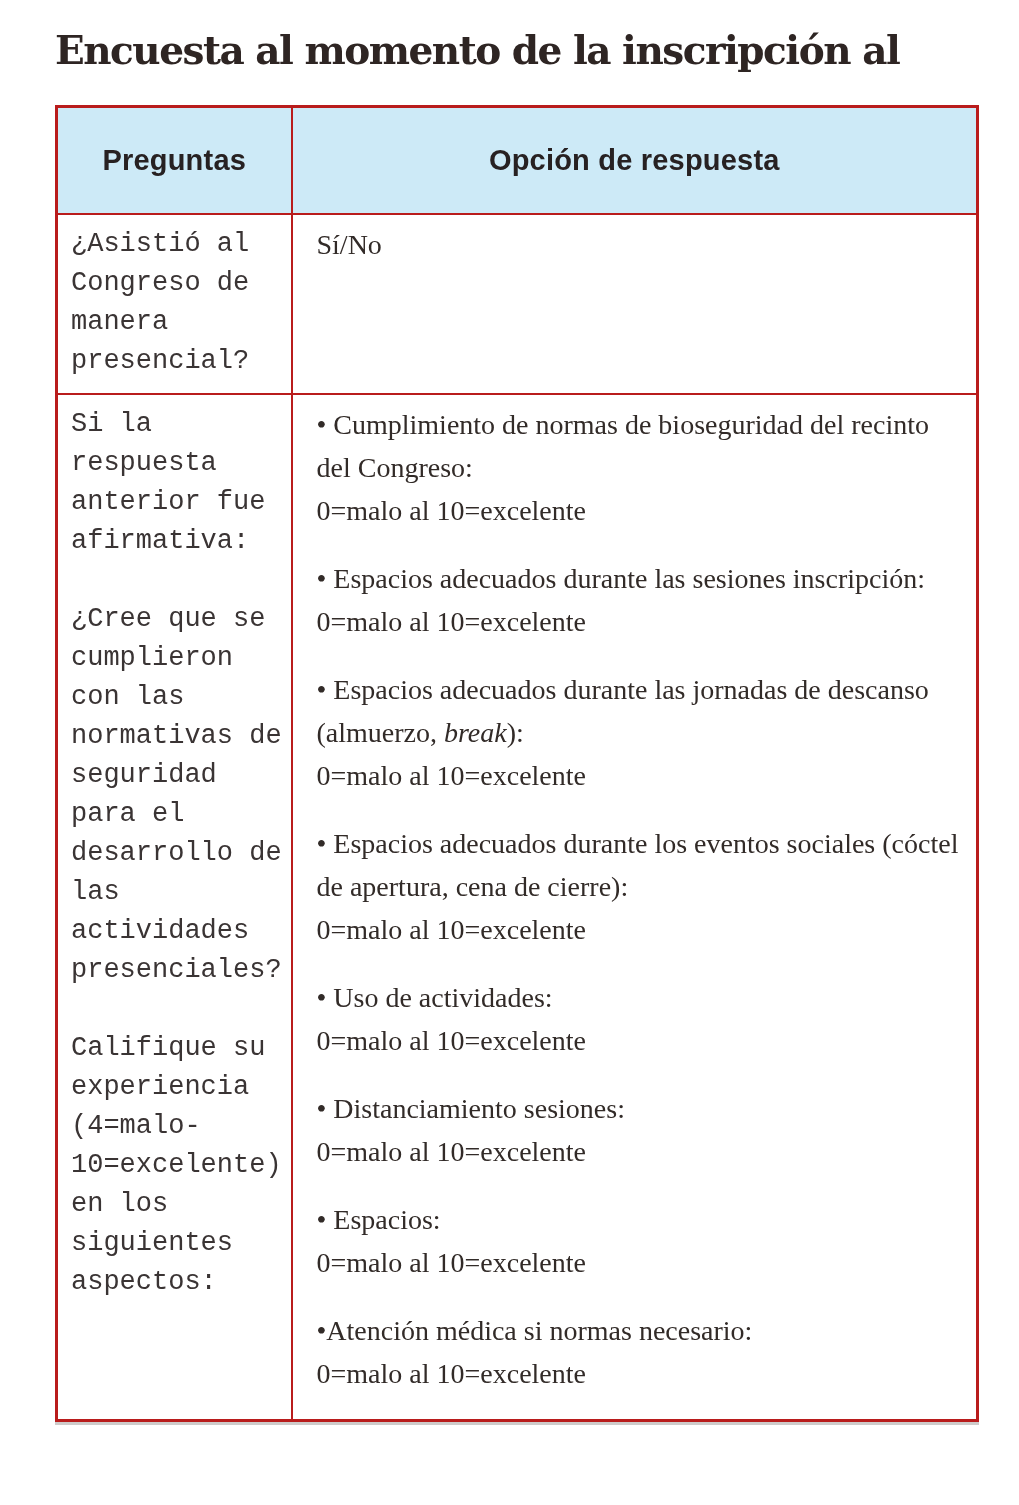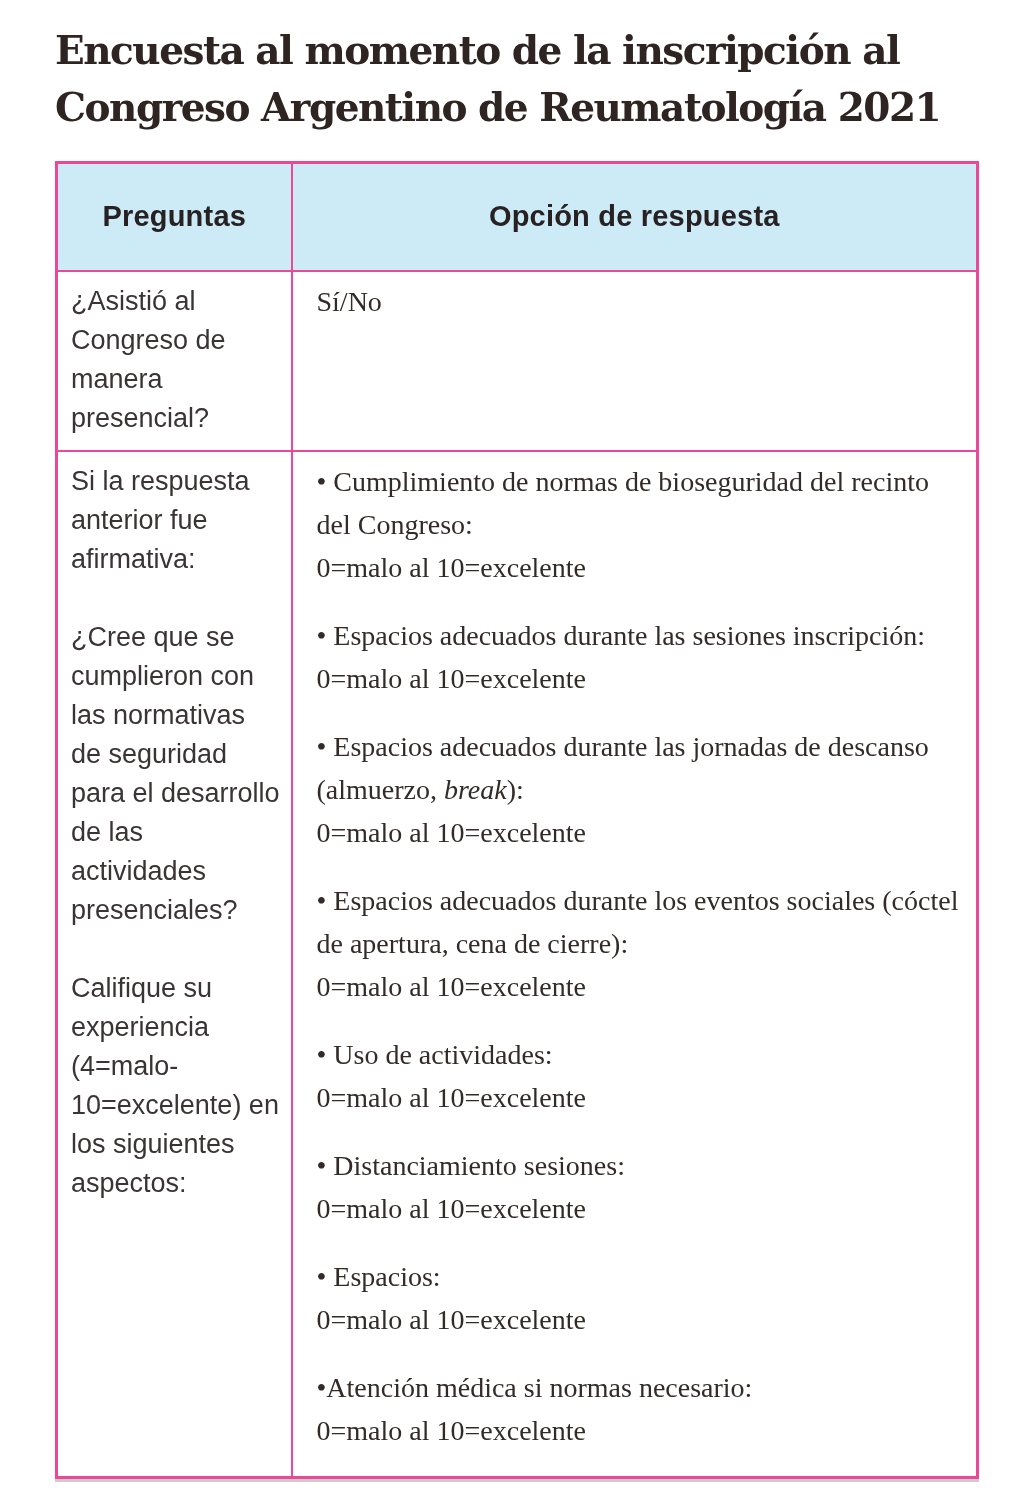--- a/index.html
+++ b/index.html
@@ -37,21 +37,21 @@
   }
   table.survey {
     border-collapse: collapse;
     table-layout: fixed;
     width: 921px;
     background: #ffffff;
     box-shadow: 0 3px 0 rgba(80, 70, 64, 0.28);
   }
   table.survey th,
   table.survey td {
-    border: 2px solid #ec4899;
+    border: 2px solid #b91c1c;
     vertical-align: top;
     box-sizing: border-box;
   }
   table.survey thead th {
     border-top-width: 3px;
     background: #cdeaf7;
     height: 108px;
     text-align: center;
     vertical-align: middle;
     font-family: "Liberation Sans", sans-serif;
@@ -60,21 +60,21 @@
     color: #272122;
     letter-spacing: 0.2px;
   }
   table.survey thead th:first-child { border-left-width: 3px; }
   table.survey thead th:last-child  { border-right-width: 3px; text-align: center; }
   table.survey tbody td:first-child { border-left-width: 3px; }
   table.survey tbody td:last-child  { border-right-width: 3px; }
   table.survey tbody tr:last-child td { border-bottom-width: 3px; }
 
   td.cell-question {
-    font-family: Liberation Sans, sans-serif;
+    font-family: Liberation Mono, monospace;
     font-size: 27px;
     line-height: 39px;
     color: #3a3434;
     padding: 10px 8px 12px 13px;
   }
   td.cell-question p {
     margin: 0 0 39px 0;
   }
   td.cell-question p:last-child {
     margin-bottom: 0;
@@ -99,21 +99,20 @@
     font-style: italic;
   }
 </style>
 </head>
 <body>
 
 <div class="page">
 
   <h1 class="title">
     <span class="title-line">Encuesta al momento de la inscripción al</span>
-    <span class="title-line">Congreso Argentino de Reumatología 2021</span>
   </h1>
 
   <table class="survey">
     <colgroup>
       <col style="width:235px">
       <col style="width:686px">
     </colgroup>
     <thead>
       <tr>
         <th>Preguntas</th>

